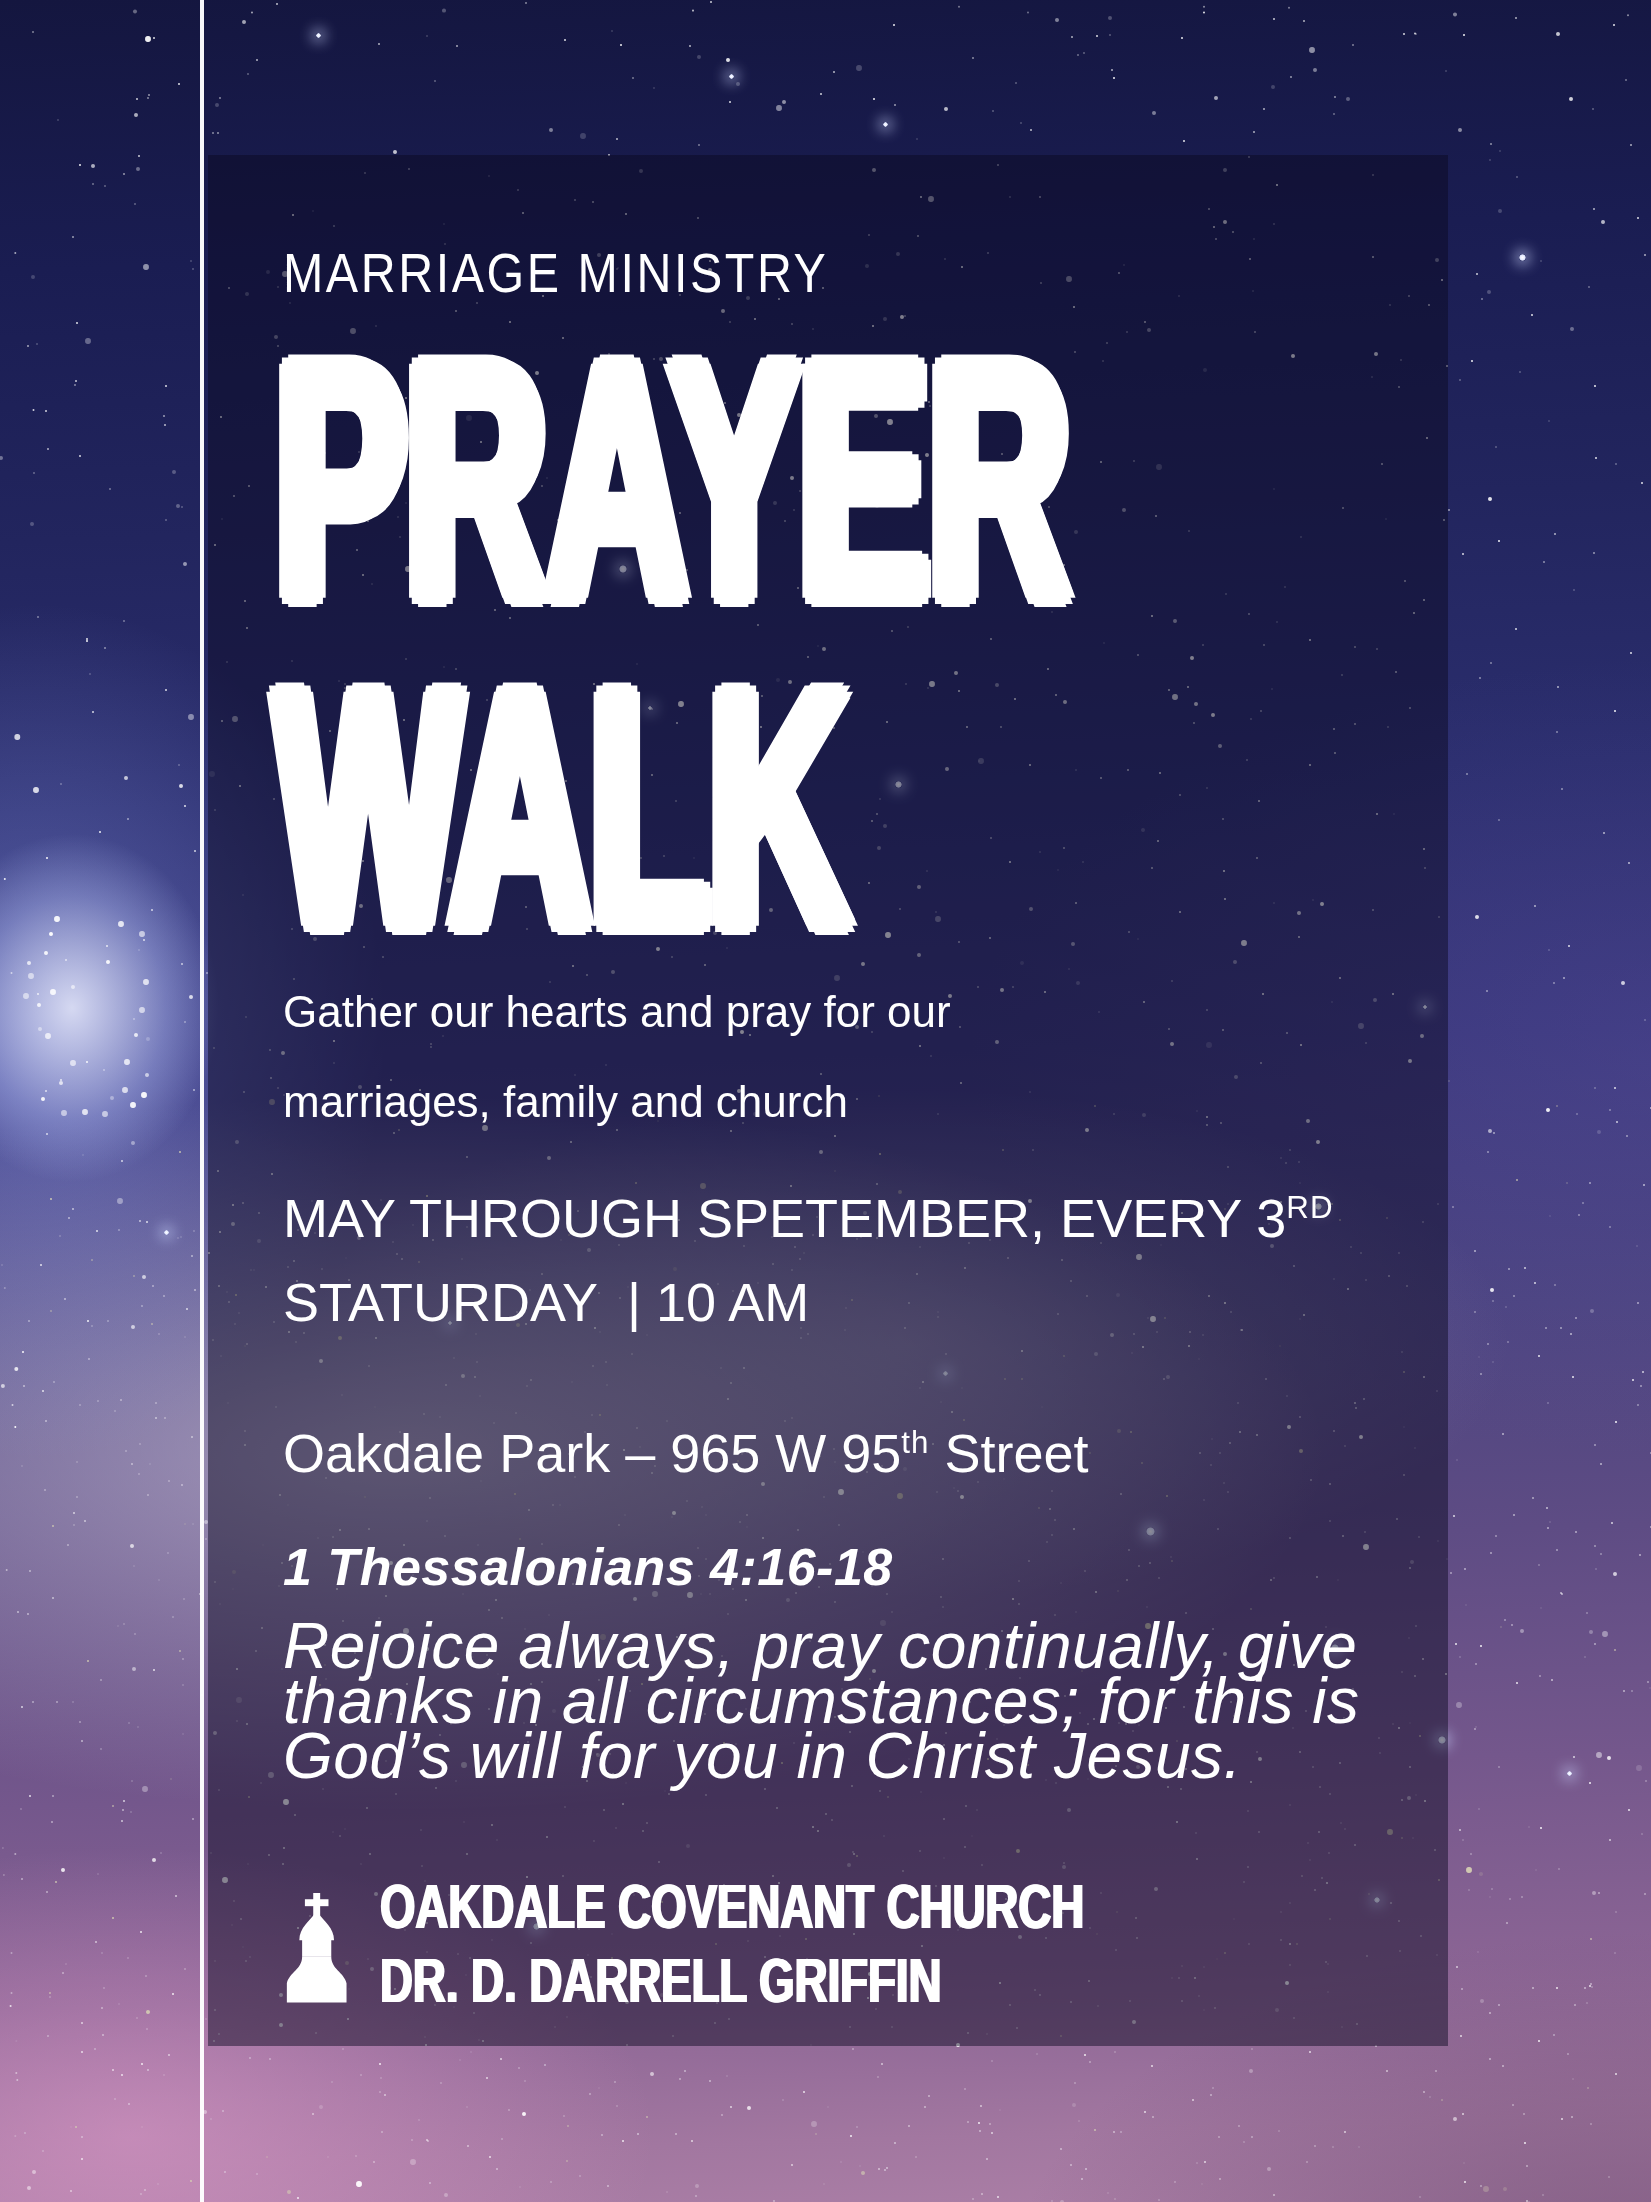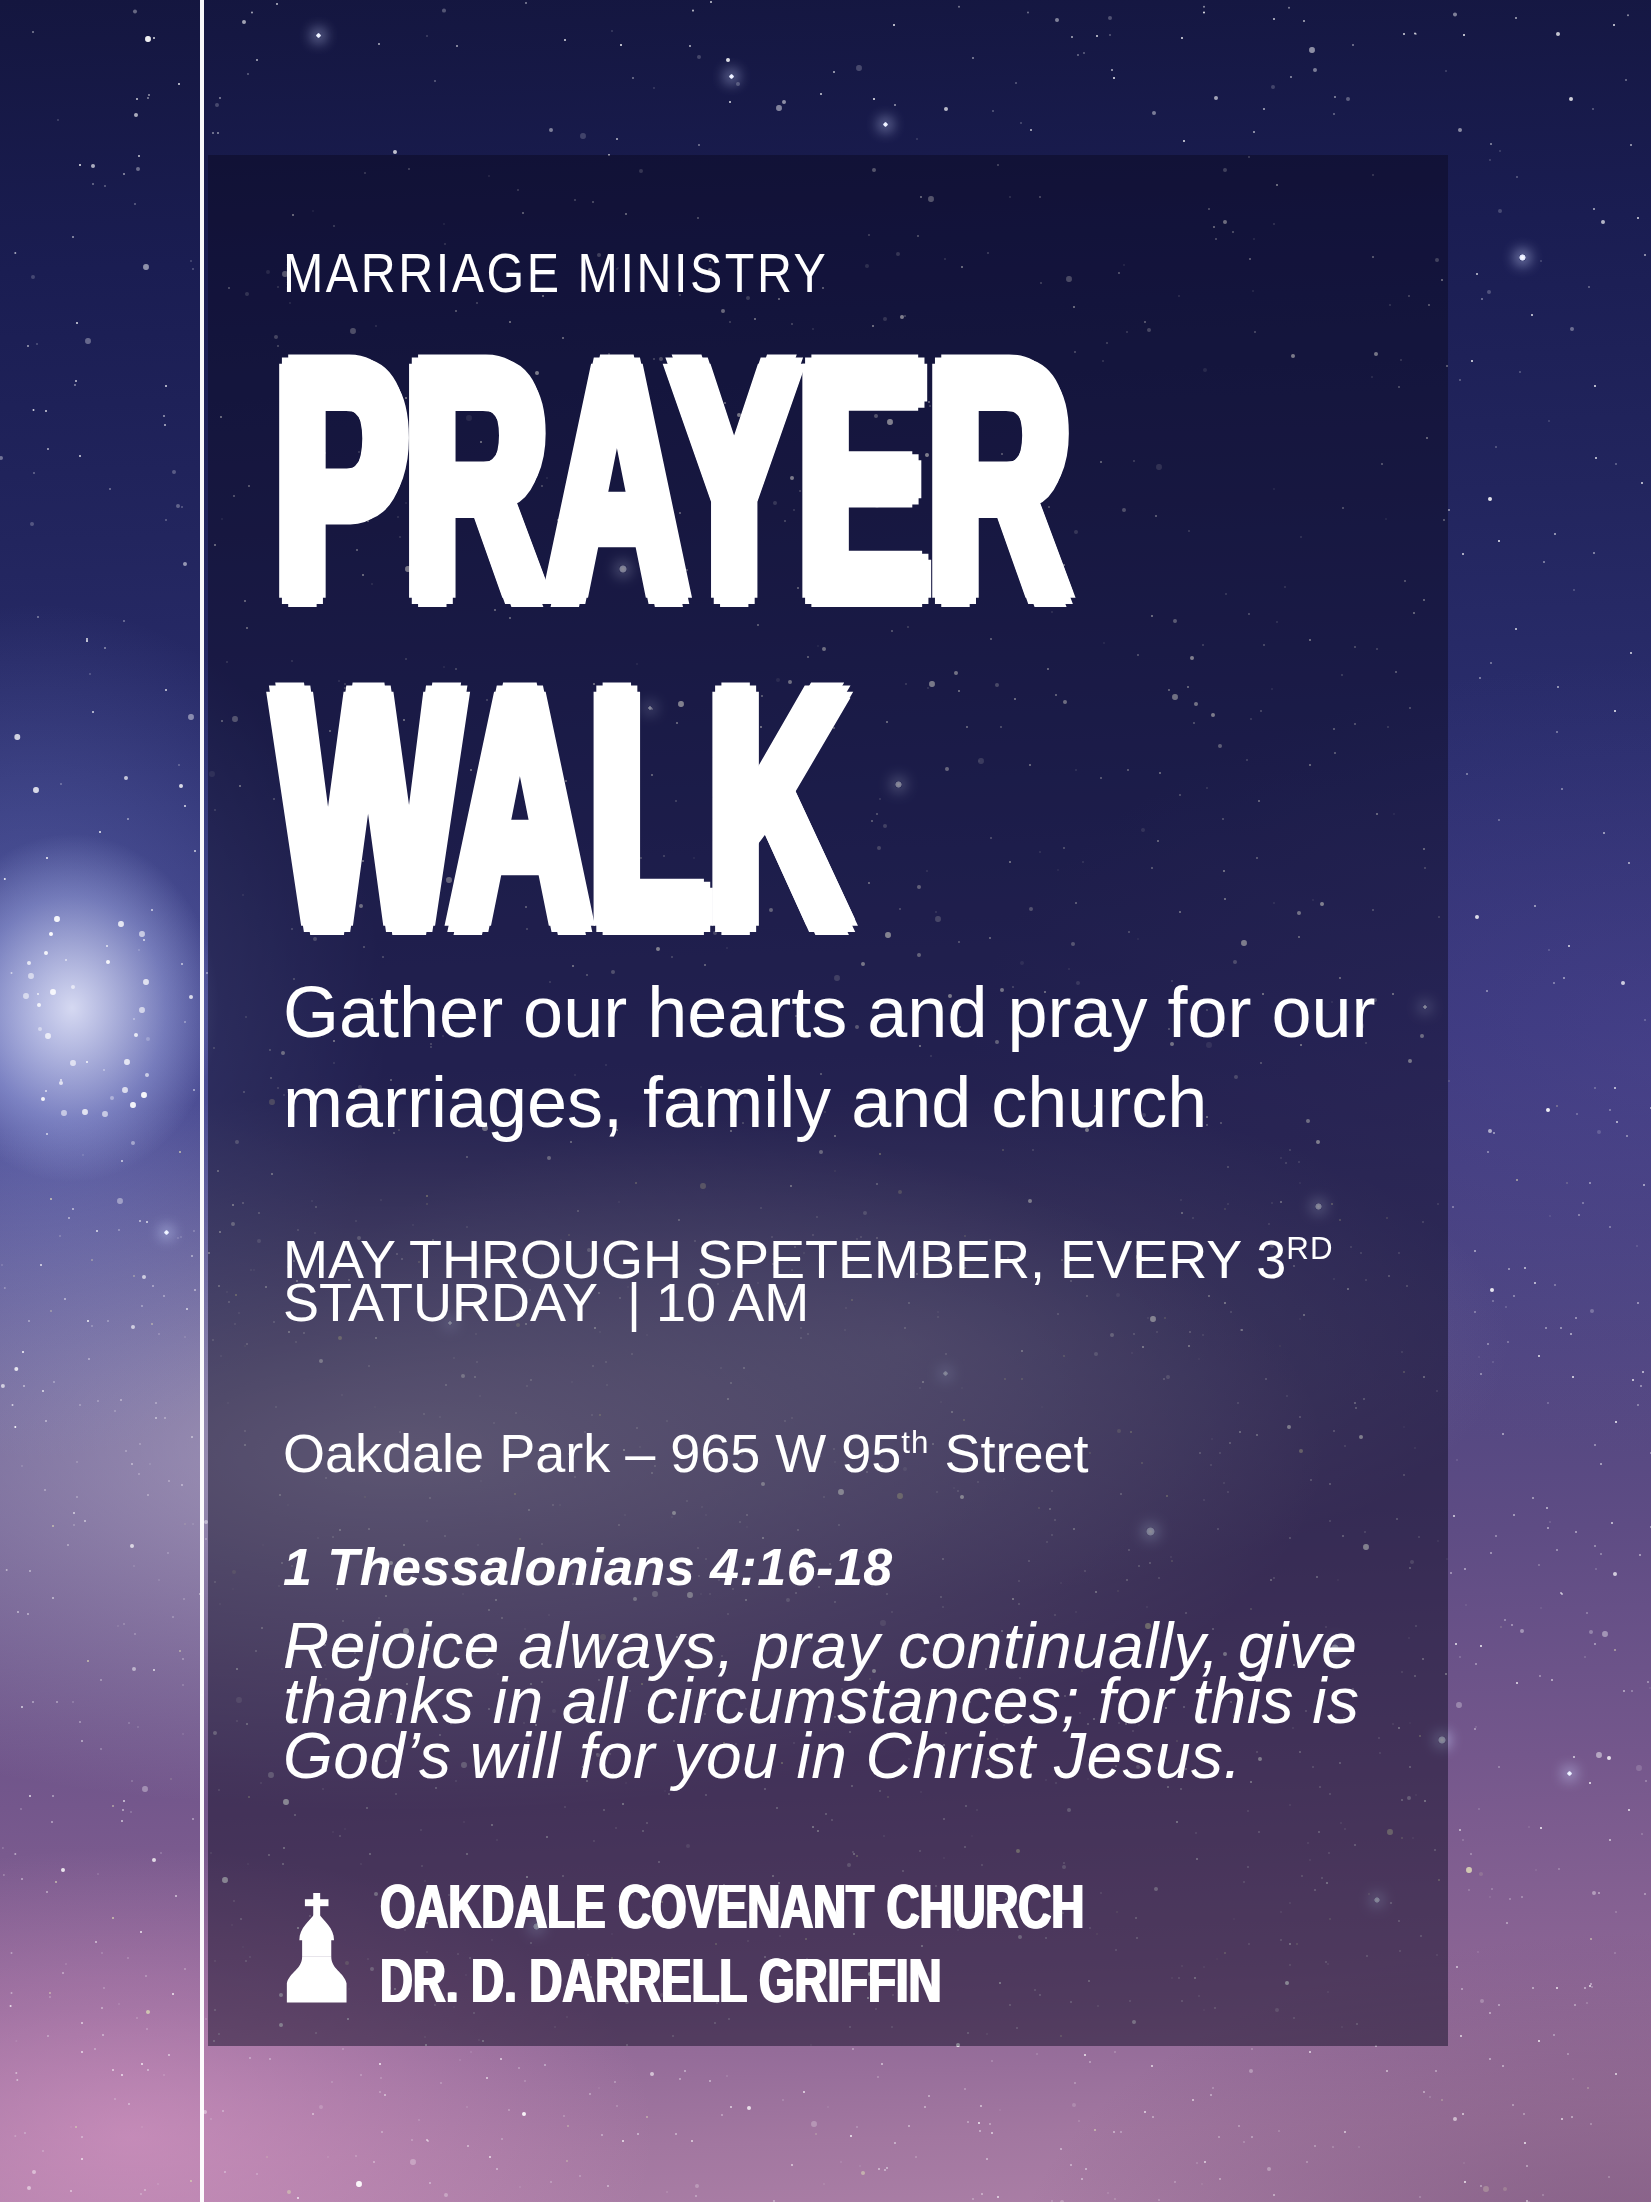--- a/index.html
+++ b/index.html
@@ -67,24 +67,24 @@
     transform: scale(0.94, 1.62); transform-origin: 0 0;
     text-shadow:
       9.6px 0 0 #fff, -9.6px 0 0 #fff, 0 5.7px 0 #fff, 0 -5.7px 0 #fff,
       6.7px 3.8px 0 #fff, -6.7px 3.8px 0 #fff, 6.7px -3.8px 0 #fff, -6.7px -3.8px 0 #fff;
   }
   .title-1 { top: 311px; }
   .title-2 { top: 639px; }
 
   .subtitle {
     left: 283px; top: 967px;
-    font-size: 72px; line-height: 90px; font-weight: 400;
+    font-size: 44px; line-height: 90px; font-weight: 400;
     white-space: pre-wrap;
   }
-  .sched-1 { left: 283px; top: 1228px; font-size: 54px; white-space: nowrap; }
+  .sched-1 { left: 283px; top: 1187px; font-size: 54px; white-space: nowrap; }
   .sched-2 { left: 283px; top: 1271px; font-size: 54px; white-space: pre-wrap; }
   .loc     { left: 283px; top: 1374px; font-size: 54px; white-space: nowrap; margin-top: 48px; }
   sup.raise {
     font-size: 58%; vertical-align: baseline;
     position: relative; top: -0.62em; letter-spacing: 1px;
   }
   .scripture-ref {
     left: 283px; top: 1537px;
     font-size: 52px; font-weight: 700; font-style: italic;
     letter-spacing: 0.5px;

